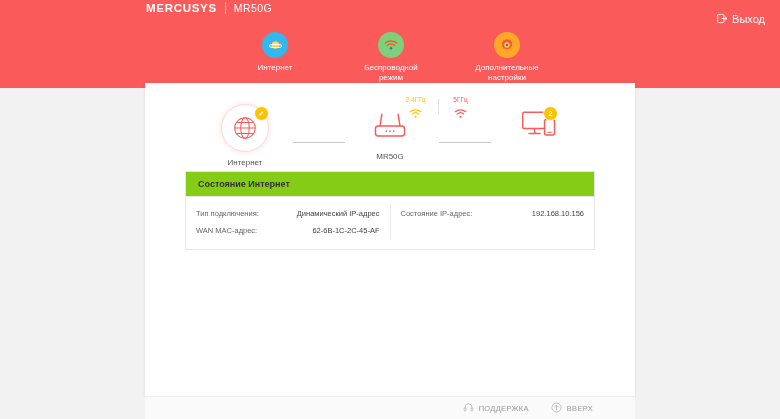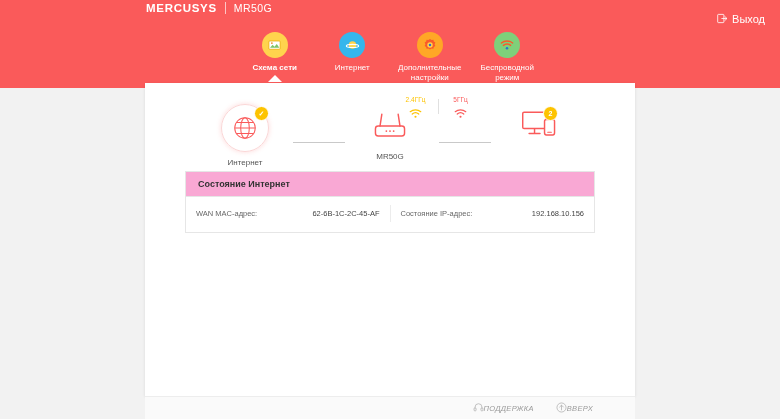--- a/index.html
+++ b/index.html
@@ -208,21 +208,21 @@
   
   .status-panel {
     position: absolute;
     left: 40px; top: 88px;
     width: 408px;
     border: 1px solid #e6e6e6;
     background: #ffffff;
   }
   .status-head {
     height: 24px;
-    background: #f9a8d4;
+    background: #84cc16;
     border-bottom: 1px solid #e6e6e6;
     display: flex;
     align-items: center;
     padding-left: 12px;
     font-size: 9px;
     font-weight: bold;
     color: #333;
   }
   .status-body {
     display: flex;
@@ -259,22 +259,22 @@
     display: flex;
     align-items: center;
     justify-content: flex-end;
     gap: 22px;
     padding-right: 42px;
     box-sizing: border-box;
   }
   .footer-btn {
     display: flex;
     align-items: center;
+    gap: 5px;
     cursor: pointer;
-    font-style: italic;
   }
   .footer-label {
     font-size: 7.5px;
     color: #9a9a9a;
     letter-spacing: 0.3px;
   }
 </style>
 </head>
 <body>
 
@@ -291,64 +291,53 @@
       <svg width="11" height="11" viewBox="0 0 16 16">
         <rect x="1" y="2" width="9" height="12" rx="1" fill="none" stroke="#ffffff" stroke-width="1.2"></rect>
         <path d="M7 8h7M11.5 5.2L14.5 8l-3 2.8" fill="none" stroke="#ffffff" stroke-width="1.2" stroke-linecap="round" stroke-linejoin="round"></path>
       </svg>
     </span>
     <span class="logout-label">Выход</span>
   </div>
 
   <div class="nav">
 
-    <div class="nav-item active">
-      <div class="nav-icon" style="background:#ffd44d;">
-        <svg width="15" height="15" viewBox="0 0 20 20">
-          <rect x="2.5" y="4" width="15" height="11" rx="1.2" fill="#ffffff" stroke="#e8a800" stroke-width="1"></rect>
-          <path d="M4 13l3.5-4 2.5 2.5L13 8l3.5 5z" fill="#7ec46a"></path>
-          <circle cx="6.5" cy="6.8" r="1.3" fill="#f0913a"></circle>
-        </svg>
-      </div>
-      <div class="nav-label">Схема сети</div>
-      <div class="nav-pointer"></div>
-    </div>
 
     <div class="nav-item">
       <div class="nav-icon" style="background:#35b6ec;">
         <svg width="15" height="15" viewBox="0 0 20 20">
           <circle cx="10" cy="9.2" r="5" fill="#ffd44d"></circle>
           <ellipse cx="10" cy="10.6" rx="8.2" ry="2.1" fill="none" stroke="#ffffff" stroke-width="1.5"></ellipse>
         </svg>
       </div>
       <div class="nav-label">Интернет</div>
+    </div>
+
+    <div class="nav-item">
+      <div class="nav-icon" style="background:#7ed07a;">
+        <svg width="16" height="16" viewBox="0 0 20 20">
+          <path d="M3 7.5a11 11 0 0114 0" fill="none" stroke="#fa5a2a" stroke-width="1.8" stroke-linecap="round"></path>
+          <path d="M5.5 10.5a7.3 7.3 0 019 0" fill="none" stroke="#fa5a2a" stroke-width="1.8" stroke-linecap="round"></path>
+          <circle cx="10" cy="14" r="1.6" fill="#2f6fd0"></circle>
+        </svg>
+      </div>
+      <div class="nav-label">Беспроводной
+режим</div>
     </div>
 
     <div class="nav-item">
       <div class="nav-icon" style="background:#ffa726;">
         <svg width="16" height="16" viewBox="0 0 20 20">
           <path d="M10 2.5l2 1.2 2.3-.3 .5 2.3 1.9 1.3-1 2.1 1 2.1-1.9 1.3-.5 2.3-2.3-.3-2 1.2-2-1.2-2.3.3-.5-2.3-1.9-1.3 1-2.1-1-2.1L5.2 5.7l.5-2.3L8 3.7z" fill="#fa5a2a"></path>
           <circle cx="10" cy="10" r="3.4" fill="#ffd44d"></circle>
           <circle cx="10" cy="10" r="1.6" fill="#2f6fd0"></circle>
         </svg>
       </div>
       <div class="nav-label">Дополнительные
 настройки</div>
-    </div>
-
-    <div class="nav-item">
-      <div class="nav-icon" style="background:#7ed07a;">
-        <svg width="16" height="16" viewBox="0 0 20 20">
-          <path d="M3 7.5a11 11 0 0114 0" fill="none" stroke="#fa5a2a" stroke-width="1.8" stroke-linecap="round"></path>
-          <path d="M5.5 10.5a7.3 7.3 0 019 0" fill="none" stroke="#fa5a2a" stroke-width="1.8" stroke-linecap="round"></path>
-          <circle cx="10" cy="14" r="1.6" fill="#2f6fd0"></circle>
-        </svg>
-      </div>
-      <div class="nav-label">Беспроводной
-режим</div>
     </div>
 
   </div>
 </div>
 
 <div class="card">
 
   <div class="topology">
 
     <div class="link-line link-1"></div>
@@ -419,20 +408,24 @@
       <div class="node-label">Клиенты</div>
     </div>
 
   </div>
 
   <div class="status-panel">
     <div class="status-head">Состояние Интернет</div>
     <div class="status-body">
       <div class="status-col left">
         <div class="status-row">
+          <span class="status-key">Тип подключения:</span>
+          <span class="status-val">Динамический IP-адрес</span>
+        </div>
+        <div class="status-row">
           <span class="status-key">WAN MAC-адрес:</span>
           <span class="status-val">62-6B-1C-2C-45-AF</span>
         </div>
       </div>
       <div class="status-col">
         <div class="status-row">
           <span class="status-key">Состояние IP-адрес:</span>
           <span class="status-val">192.168.10.156</span>
         </div>
       </div>

